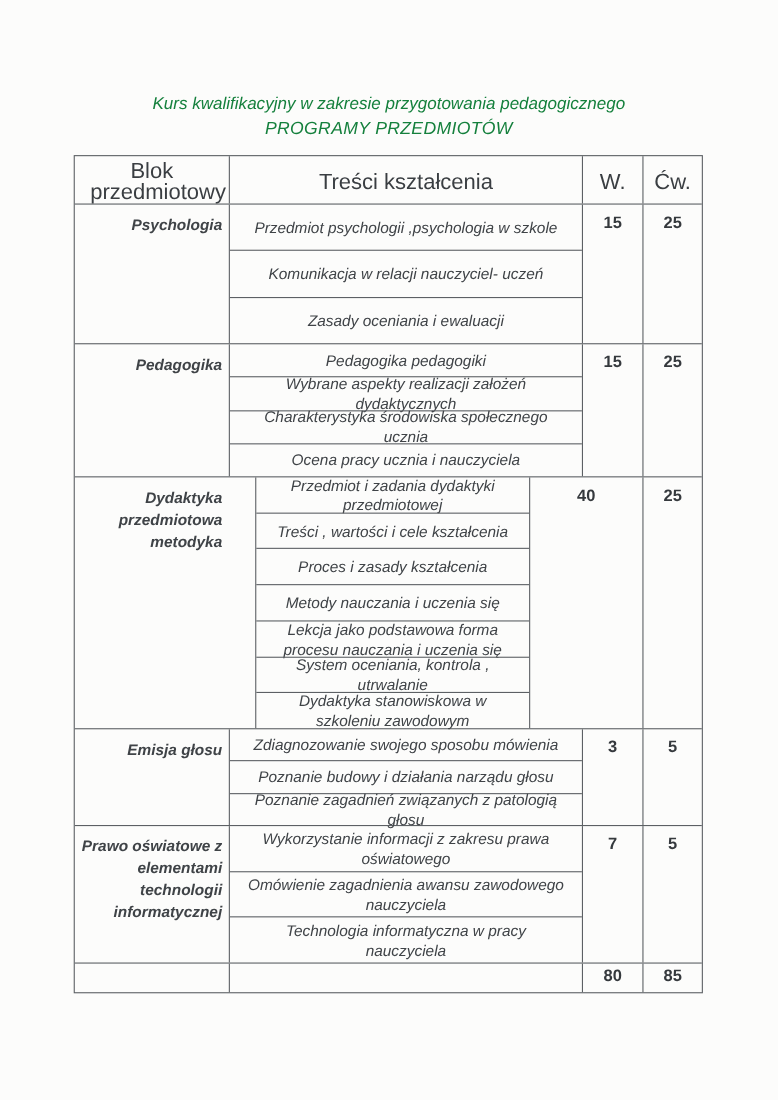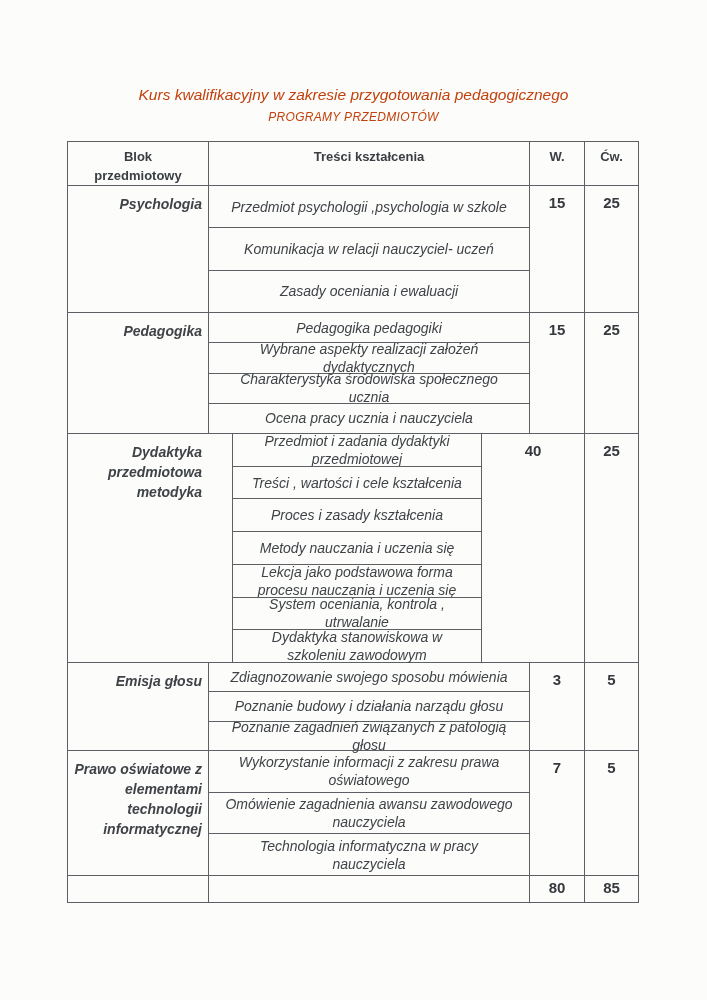--- a/index.html
+++ b/index.html
@@ -12,41 +12,41 @@
   .page{
     position:relative;
     width:707px;height:1000px;
     background:var(--paper);
     font-family:"Liberation Sans",sans-serif;
     color:var(--ink);
     overflow:hidden;
   }
   .doc-title{
     position:absolute;top:85px;left:0;width:100%;
-    text-align:center;font-style:italic;color:#c2410c;
+    text-align:center;font-style:italic;color:#15803d;
   }
   .title-line1{font-size:15.5px;line-height:19px;}
-  .title-line2{font-size:12px;line-height:19px;margin-top:4px;letter-spacing:0.3px;}
+  .title-line2{font-size:16px;line-height:19px;margin-top:4px;letter-spacing:0.3px;}
 
   .table{
     position:absolute;left:67px;top:141px;width:572px;
     border:1.6px solid var(--line);
     box-sizing:border-box;
   }
   .t-row{display:flex;border-top:1.6px solid var(--line);}
   .t-row.header-row{border-top:none;min-height:38px;}
   .cell{box-sizing:border-box;}
   .c-block{width:140px;flex:0 0 140px;}
   .c-content{flex:1 1 auto;border-left:1.6px solid var(--line);border-right:1.6px solid var(--line);min-width:0;}
   .c-w{width:54px;flex:0 0 54px;}
   .c-cw{width:54px;flex:0 0 54px;border-left:1.6px solid var(--line);}
 
   .hdr{
-    display:flex;align-items:flex-start;justify-content:center;
-    text-align:center;font-weight:bold;font-size:13px;
+    display:flex;align-items:center;justify-content:center;
+    text-align:center;font-weight:normal;font-size:20px;
     padding-top:5px;color:#3a3e42;line-height:19px;
   }
   .hdr-narrow{max-width:112px;}
 
   .bname{
     display:block;font-weight:bold;font-style:italic;
     font-size:14px;line-height:20px;
     text-align:right;padding:8px 6px 0 6px;
   }
   .topics{display:flex;flex-direction:column;}

